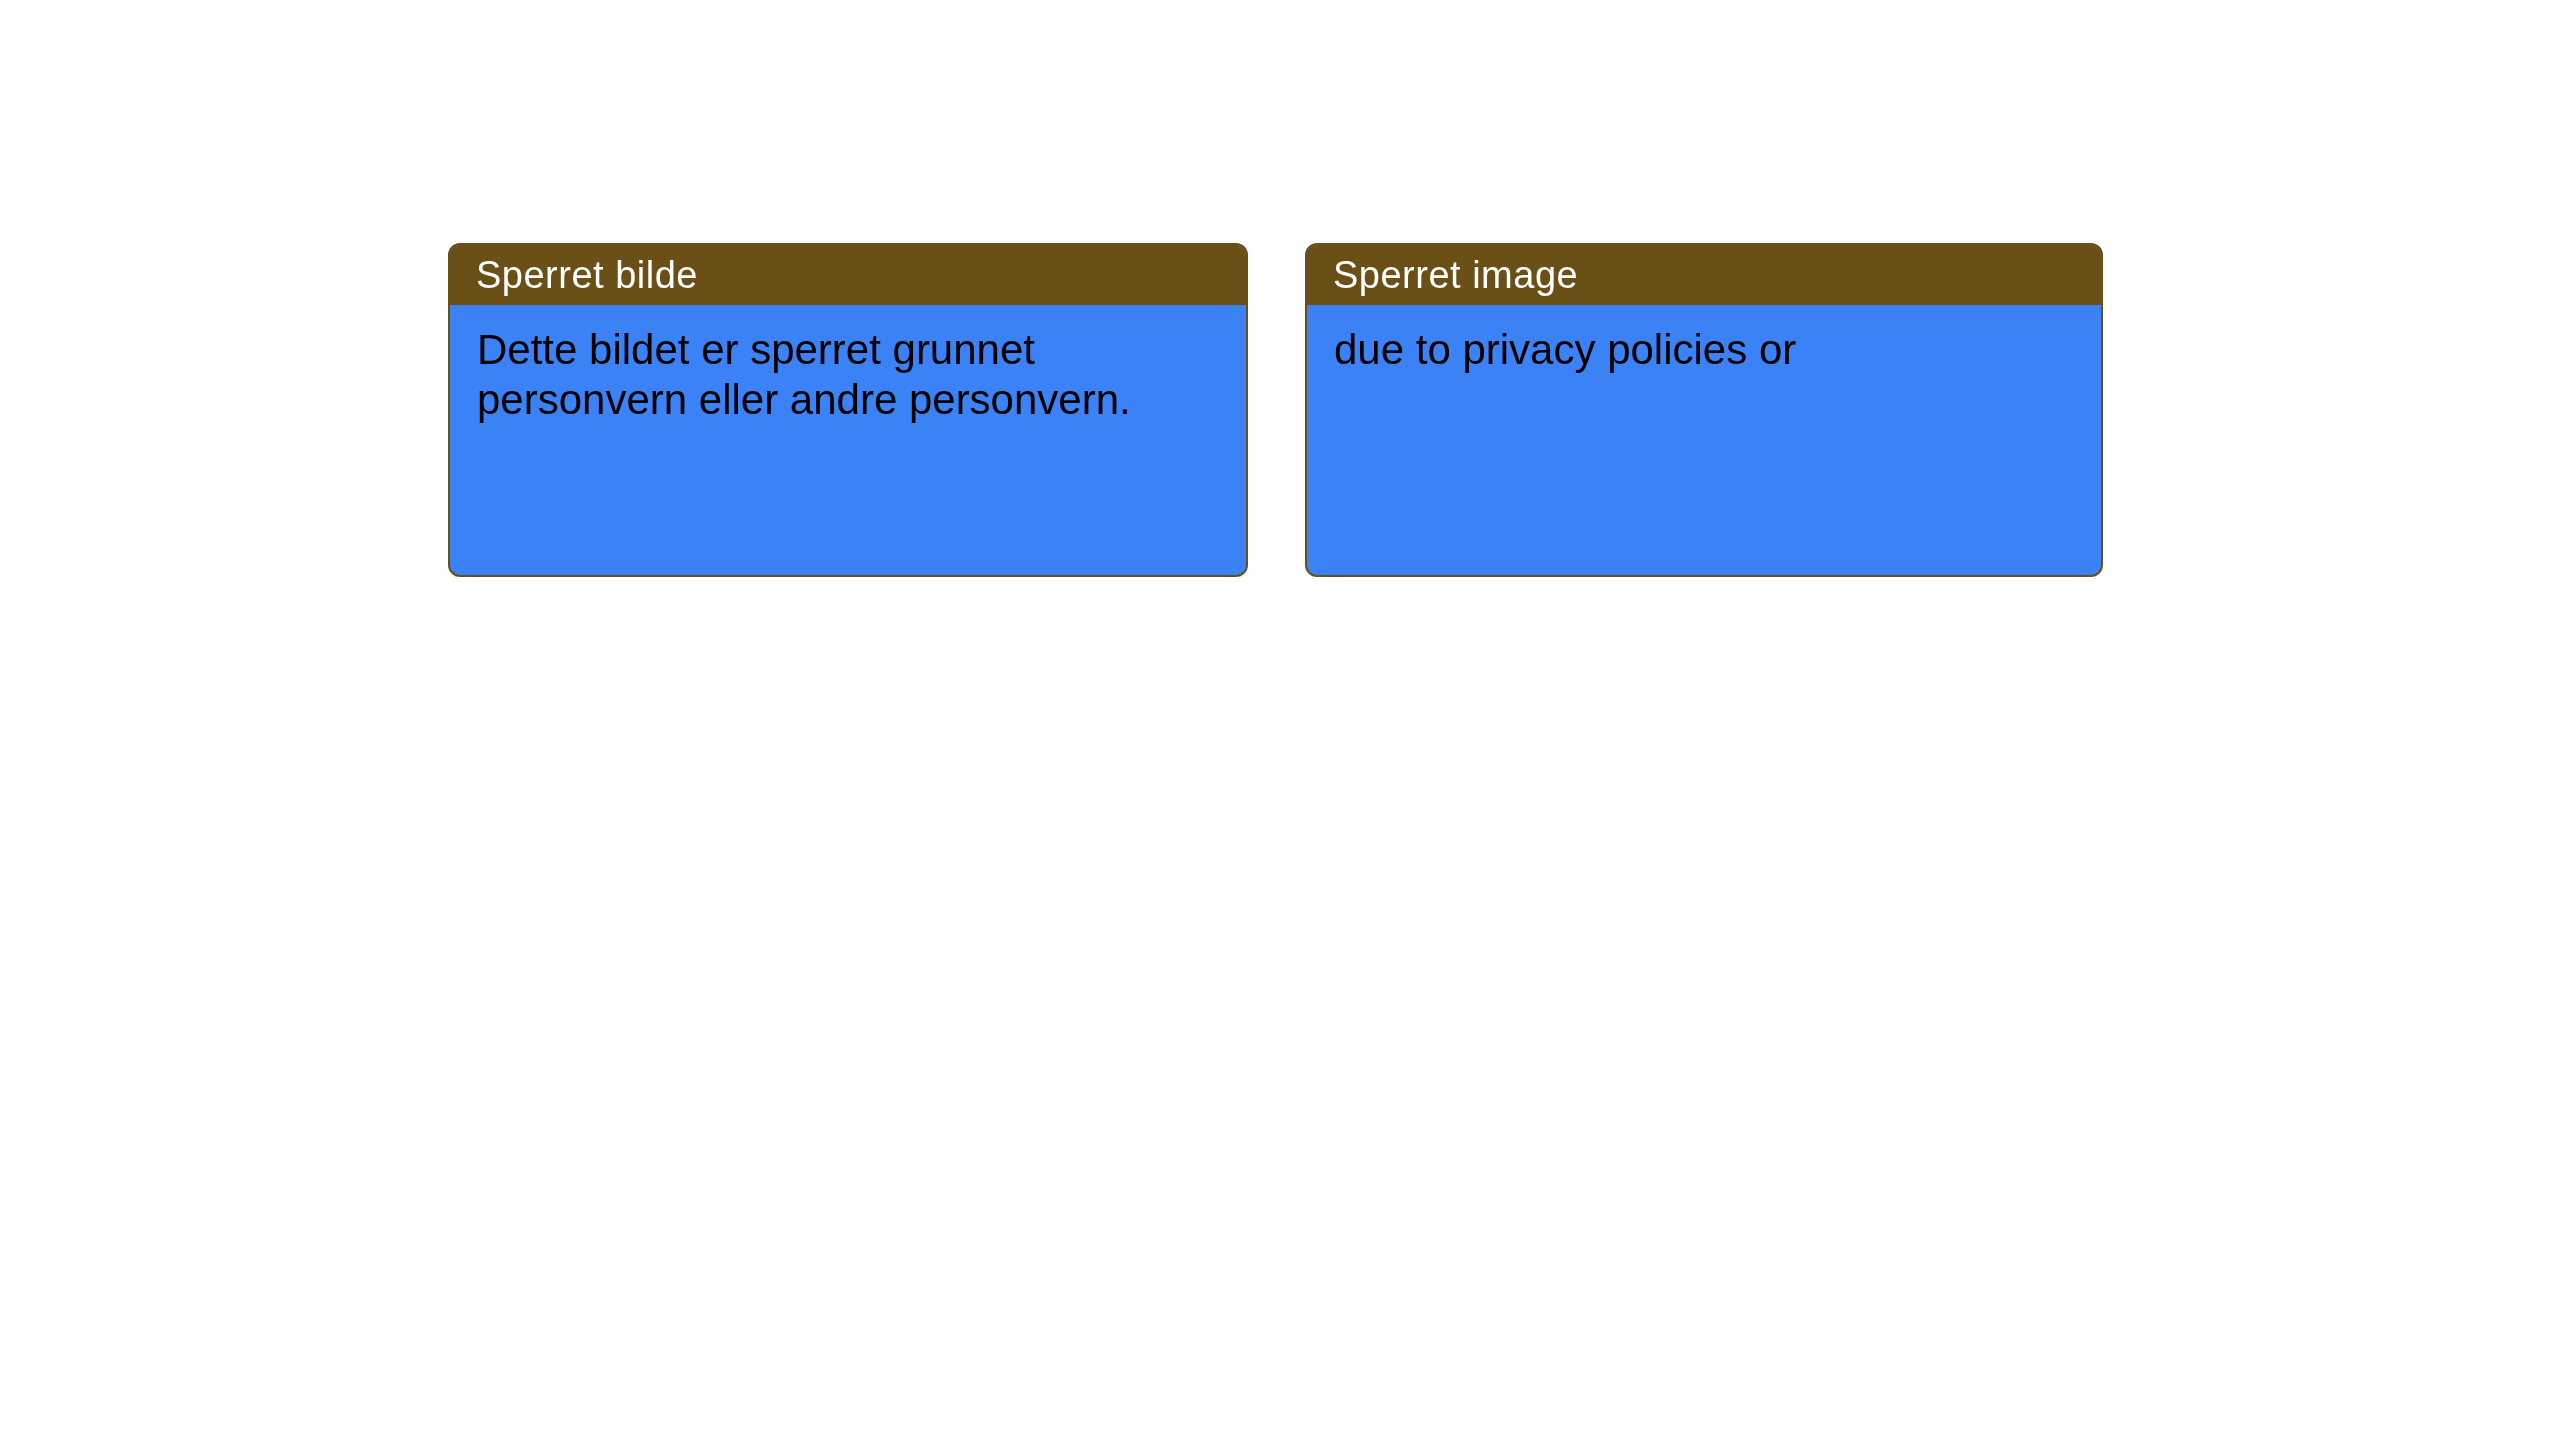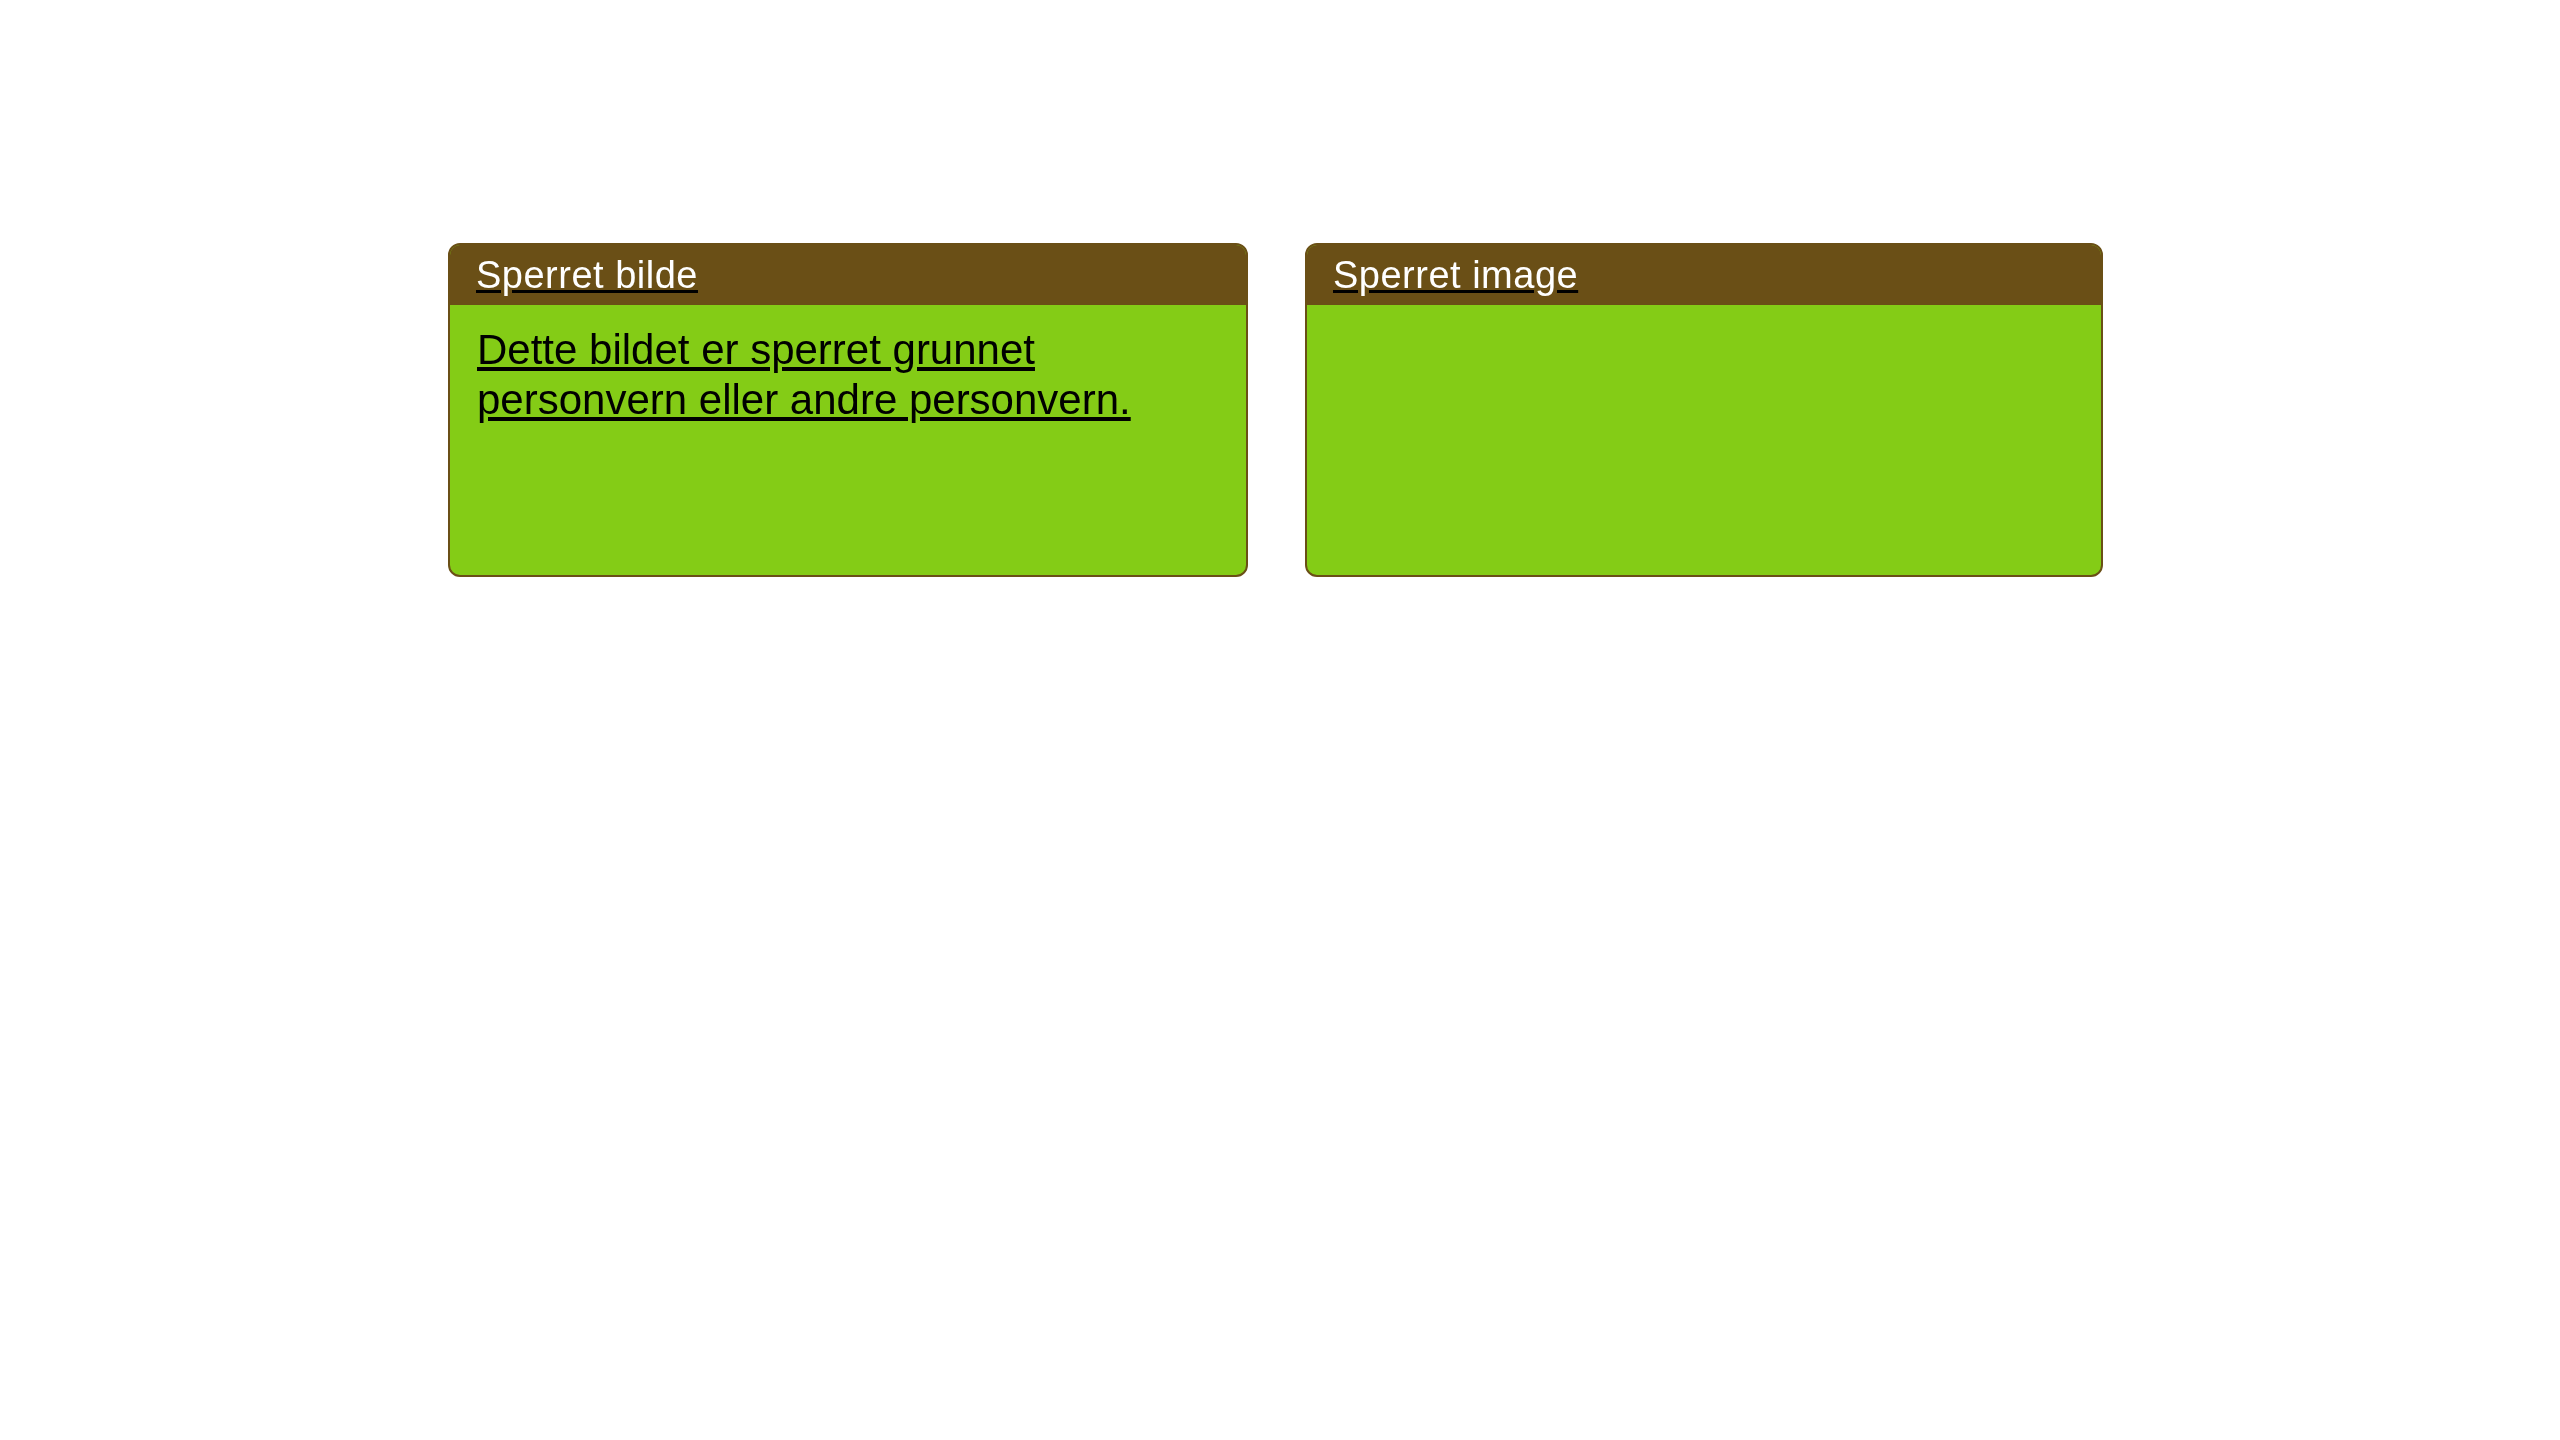--- a/index.html
+++ b/index.html
@@ -12,25 +12,24 @@
     position: relative;
     background: #ffffff;
     font-family: "Liberation Sans", sans-serif;
     -webkit-font-smoothing: antialiased;
   }
   .notice-card {
     position: absolute;
     top: 243px;
     height: 334px;
     box-sizing: border-box;
-    background: #84cc16;
+    background: #3b82f6;
     border: 2px solid var(--accent, #6a4f16);
     border-radius: 12px;
     overflow: hidden;
-    text-decoration: underline;
   }
   .notice-card.card-left {
     left: 448px;
     width: 800px;
   }
   .notice-card.card-right {
     left: 1305px;
     width: 798px;
   }
   .notice-card .card-header {
@@ -70,14 +69,15 @@
     <span class="body-line">Dette bildet er sperret grunnet</span>
     <span class="body-line">personvern eller andre personvern.</span>
   </div>
 </div>
 
 <div class="notice-card card-right">
   <div class="card-header">
     <span class="card-title">Sperret image</span>
   </div>
   <div class="card-body">
+    <span class="body-line">due to privacy policies or</span>
   </div>
 </div>
 
 </body></html>

